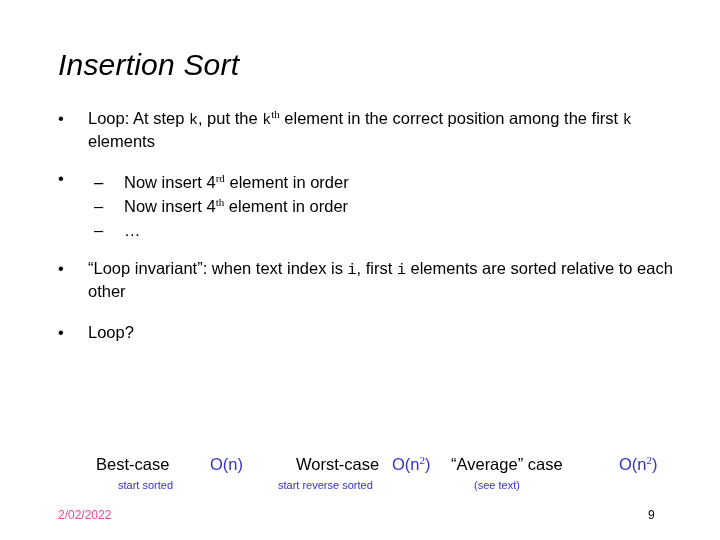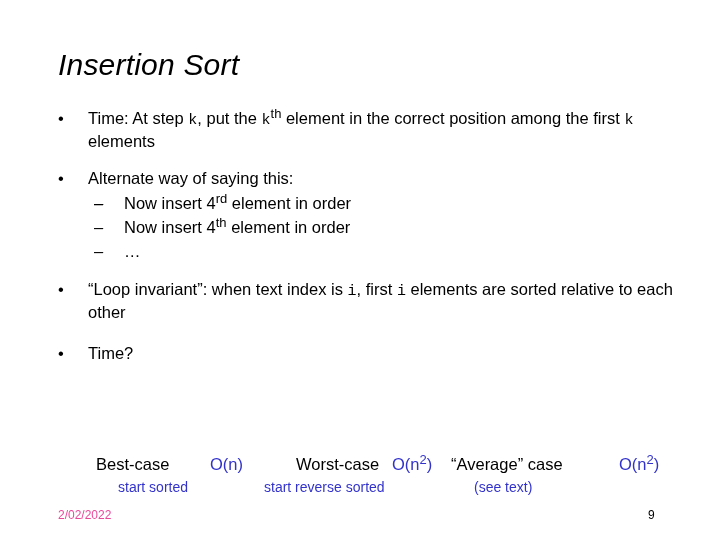--- a/index.html
+++ b/index.html
@@ -59,23 +59,24 @@
     position: absolute;
     left: 6px;
     top: 0;
     font-size: 16.5px;
   }
   .mono {
     font-family: "Liberation Mono", monospace;
     font-size: 15px;
   }
   sup {
-    font-size: 13px;
+    font-size: 11px;
     vertical-align: super;
     line-height: 0;
+    font-family: Liberation Serif, serif;
   }
   .gap-sm { height: 16px; }
   .gap-md { height: 14px; }
   .gap-lg { height: 18px; }
 
   .cases {
     position: absolute;
     left: 96px;
     top: 455px;
     width: 600px;
@@ -90,21 +91,21 @@
     position: absolute;
     top: 0;
   }
   .blue {
     color: #3333cc;
   }
   .note-row {
     position: relative;
     height: 22px;
     white-space: nowrap;
-    font-size: 14px;
+    font-size: 11px;
     text-decoration: underline;
   }
   .note-item {
     position: absolute;
     top: 0;
     color: #3333cc;
   }
   .date {
     position: absolute;
     left: 58px;
@@ -124,28 +125,27 @@
 <body>
 
 <div class="slide">
 
   <div class="title">Insertion Sort</div>
 
   <div class="body">
 
     <div class="bullet">
       <span class="marker">•</span>
-      <span>Time: At step </span><span class="mono">k</span><span>, put the </span><span class="mono">k</span><sup>th</sup><span> element in the correct position among the first </span><span class="mono">k</span><span> elements</span>
+      <span>Loop: At step </span><span class="mono">k</span><span>, put the </span><span class="mono">k</span><sup>th</sup><span> element in the correct position among the first </span><span class="mono">k</span><span> elements</span>
     </div>
 
     <div class="gap-md"></div>
 
     <div class="bullet">
       <span class="marker">•</span>
-      <span>Alternate way of saying this:</span>
     </div>
 
     <div class="sub">
       <span class="marker">–</span>
     </div>
 
     <div class="sub">
       <span class="marker">–</span>
       <span>Now insert 4</span><sup>rd</sup><span> element in order</span>
     </div>
@@ -164,37 +164,37 @@
 
     <div class="bullet">
       <span class="marker">•</span>
       <span>“Loop invariant”: when text index is </span><span class="mono">i</span><span>, first </span><span class="mono">i</span><span> elements are sorted relative to each other</span>
     </div>
 
     <div class="gap-lg"></div>
 
     <div class="bullet">
       <span class="marker">•</span>
-      <span>Time?</span>
+      <span>Loop?</span>
     </div>
 
   </div>
 
   <div class="cases">
     <div class="case-row">
       <span class="case-item" style="left:0px;">Best-case</span>
       <span class="case-item blue" style="left:114px;">O(n)</span>
       <span class="case-item" style="left:200px;">Worst-case</span>
       <span class="case-item blue" style="left:296px;"><span>O(n</span><sup>2</sup><span>)</span></span>
       <span class="case-item" style="left:355px;text-align:right;">“Average” case</span>
       <span class="case-item blue" style="left:523px;"><span>O(n</span><sup>2</sup><span>)</span></span>
     </div>
     <div class="note-row">
       <span class="note-item" style="left:22px;">start sorted</span>
-      <span class="note-item" style="left:168px;text-align:center;">start reverse sorted</span>
+      <span class="note-item" style="left:182px;text-align:center;">start reverse sorted</span>
       <span class="note-item" style="left:378px;">(see text)</span>
     </div>
   </div>
 
   <div class="date">2/02/2022</div>
   <div class="pagenum">9</div>
 
 </div>
 
 </body></html>

